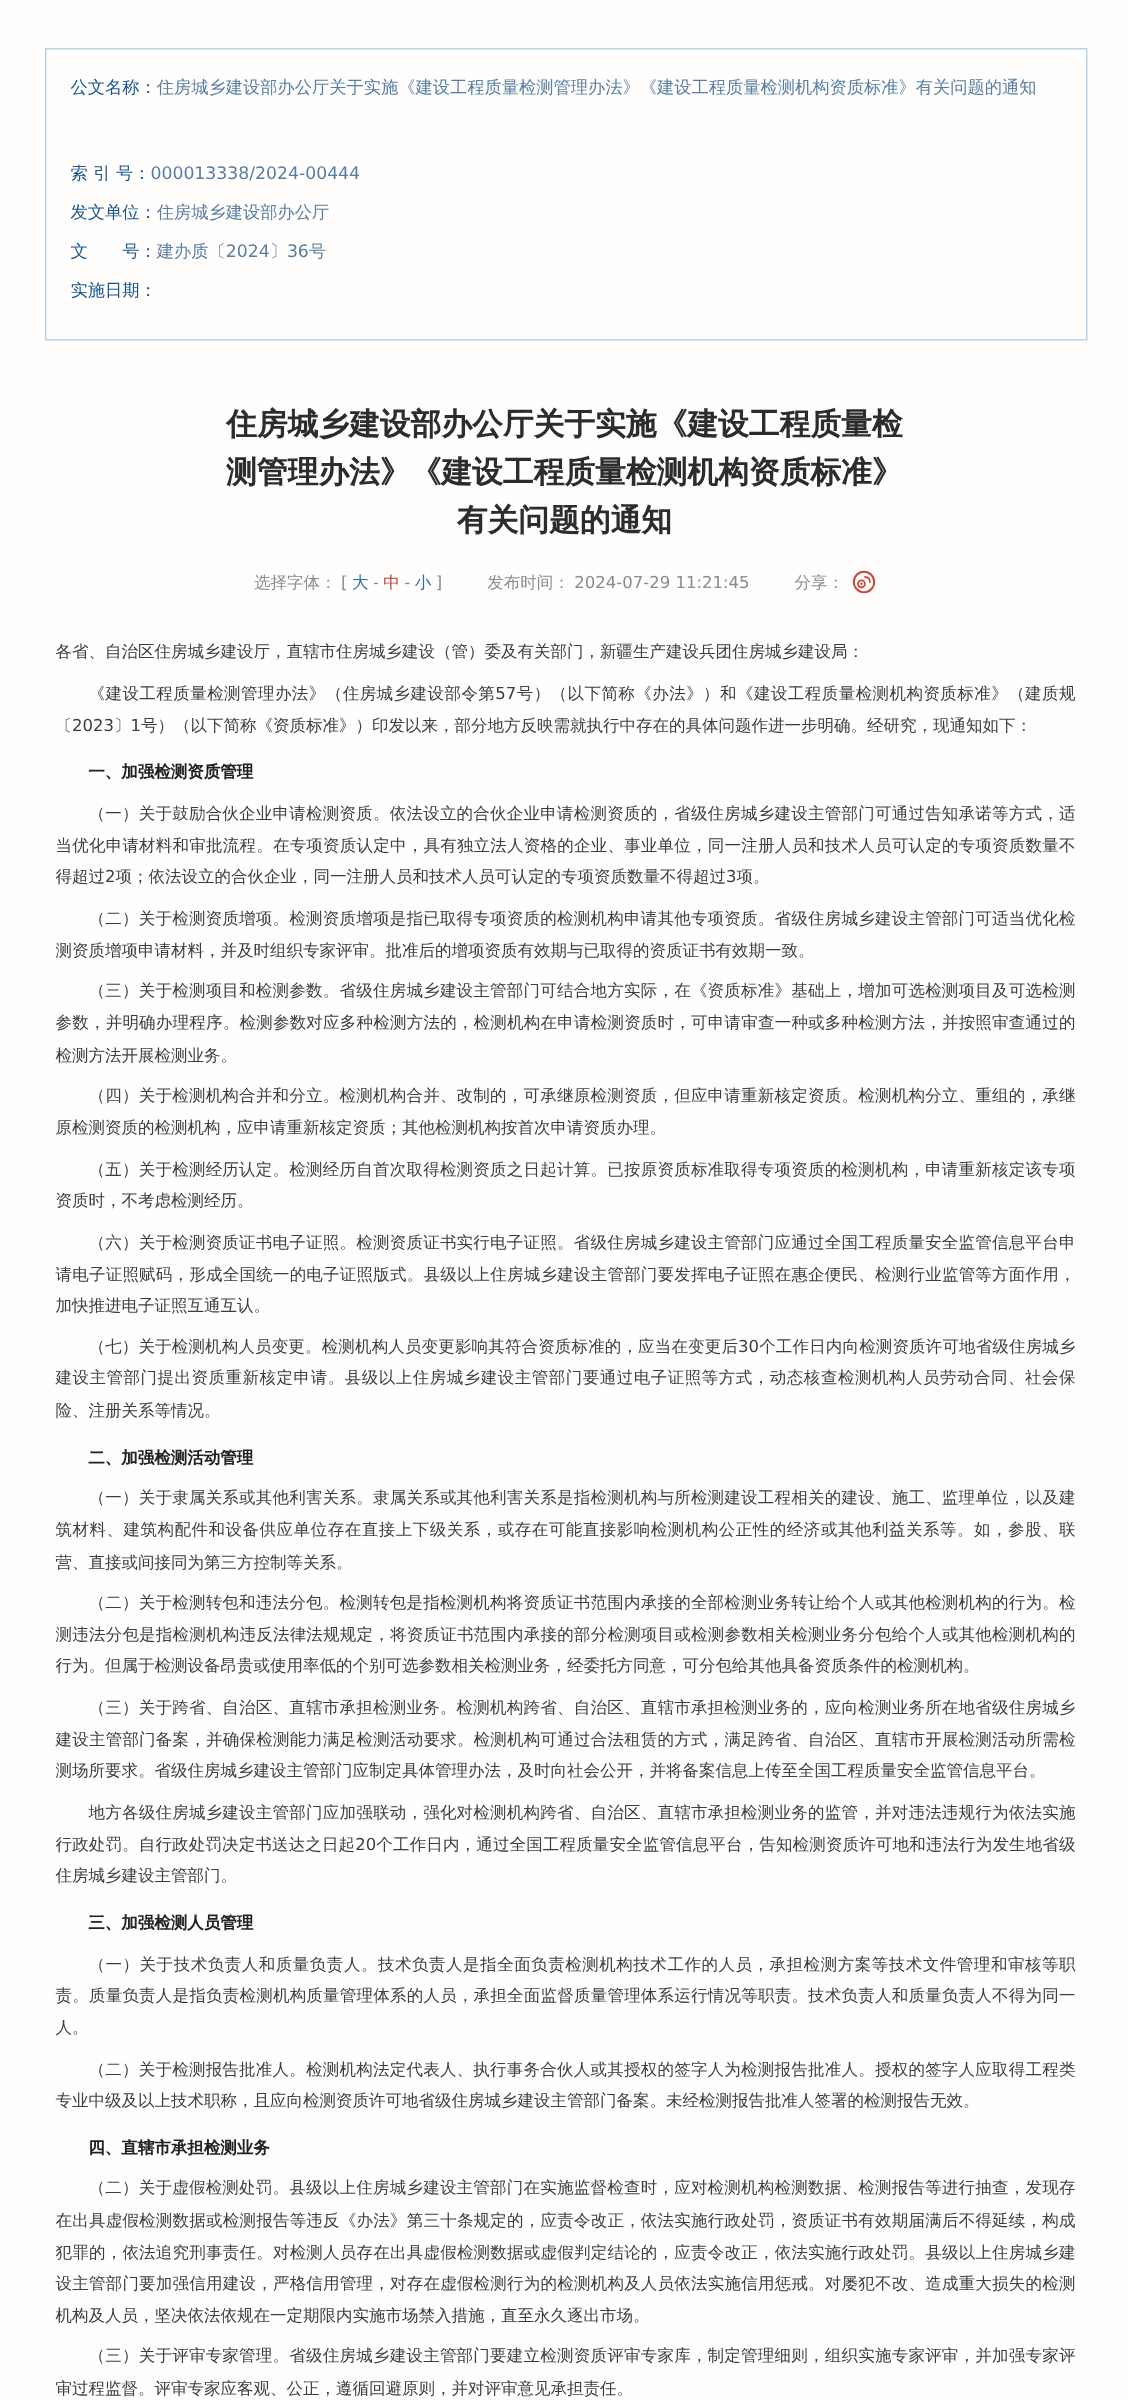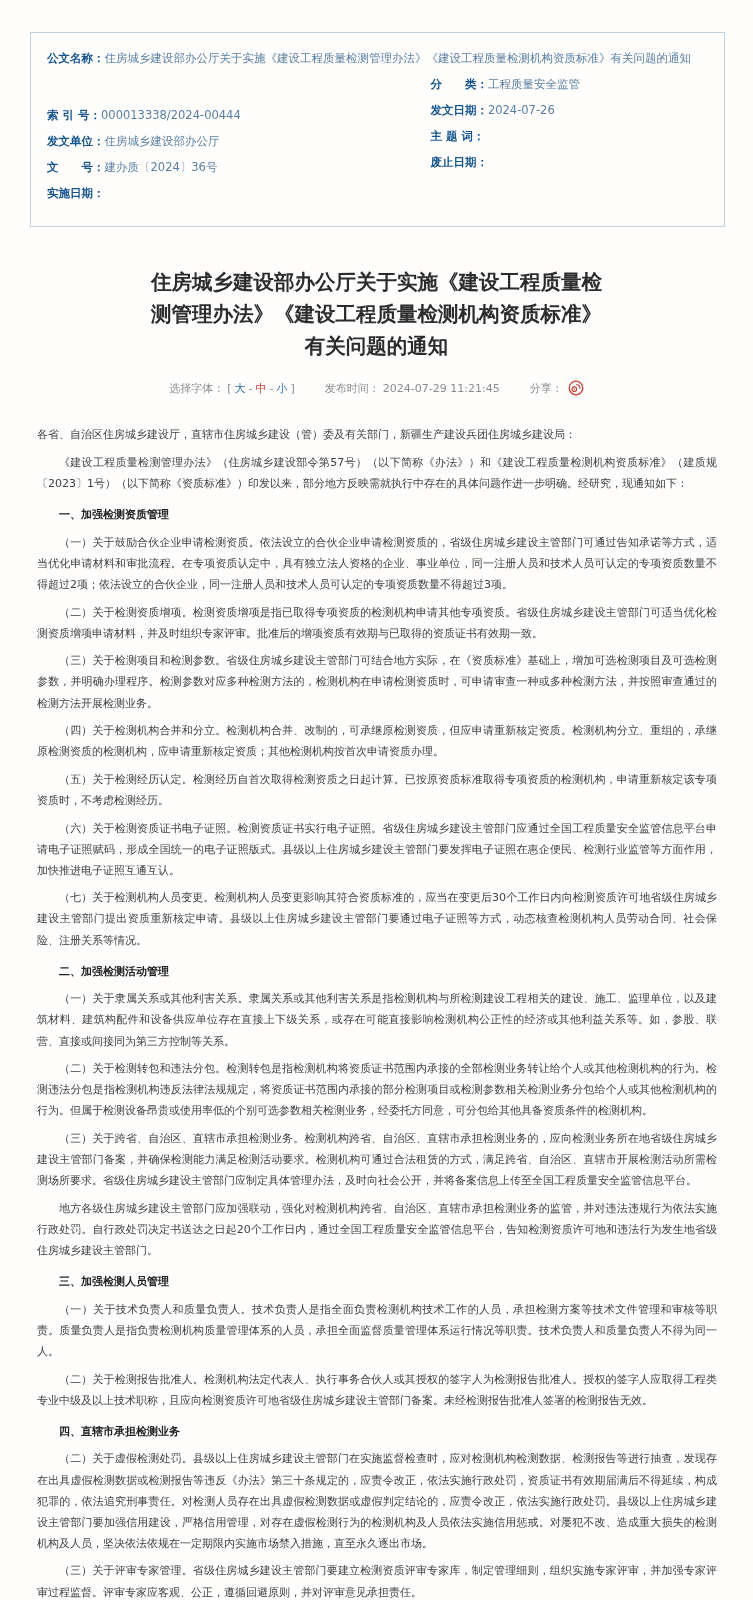--- a/index.html
+++ b/index.html
@@ -9,21 +9,21 @@
     font-family: "DejaVu Sans", sans-serif; overflow: hidden; position: relative;
   }
   
   .doc-header {
     margin: 32px 28px 0 30px;
     border: 1px solid #bcd2e2;
     padding: 12px 16px 20px 16px;
     background: #fffefd;
   }
   .hrow { display: flex; align-items: baseline; font-size: 11.5px; line-height: 26px; }
-  .hlabel { color: #16558e; font-weight: bold; white-space: pre; flex: 0 0 auto; }
+  .hlabel { color: #16558e; font-weight: normal; white-space: pre; flex: 0 0 auto; }
   .hvalue { color: #587da2; }
   .header-cols { display: flex; }
   .col-left { flex: 0 0 58%; margin-top: 31px; }
   .col-right { flex: 1 1 auto; }
   
   .doc-title {
     margin: 40px auto 0; width: 460px; text-align: center;
     font-size: 20.5px; font-weight: bold; color: #2c2c2c; line-height: 1.55;
     font-family: "DejaVu Sans", sans-serif;
   }
@@ -70,42 +70,20 @@
             <span class="hvalue">住房城乡建设部办公厅</span>
           </div>
 
           <div class="hrow">
             <span class="hlabel">文　　号：</span>
             <span class="hvalue">建办质〔2024〕36号</span>
           </div>
 
           <div class="hrow">
             <span class="hlabel">实施日期：</span>
-            <span class="hvalue"></span>
-          </div>
-        </div>
-      <div class="col-right">
-
-          <div class="hrow">
-            <span class="hlabel">分　　类：</span>
-            <span class="hvalue">工程质量安全监管</span>
-          </div>
-
-          <div class="hrow">
-            <span class="hlabel">发文日期：</span>
-            <span class="hvalue">2024-07-26</span>
-          </div>
-
-          <div class="hrow">
-            <span class="hlabel">主 题 词：</span>
-            <span class="hvalue"></span>
-          </div>
-
-          <div class="hrow">
-            <span class="hlabel">废止日期：</span>
             <span class="hvalue"></span>
           </div>
         </div>
     </div>
   </div>
 
   <h1 class="doc-title">住房城乡建设部办公厅关于实施《建设工程质量检测管理办法》《建设工程质量检测机构资质标准》有关问题的通知</h1>
 
   <div class="meta-bar">
     <span class="meta-group">

